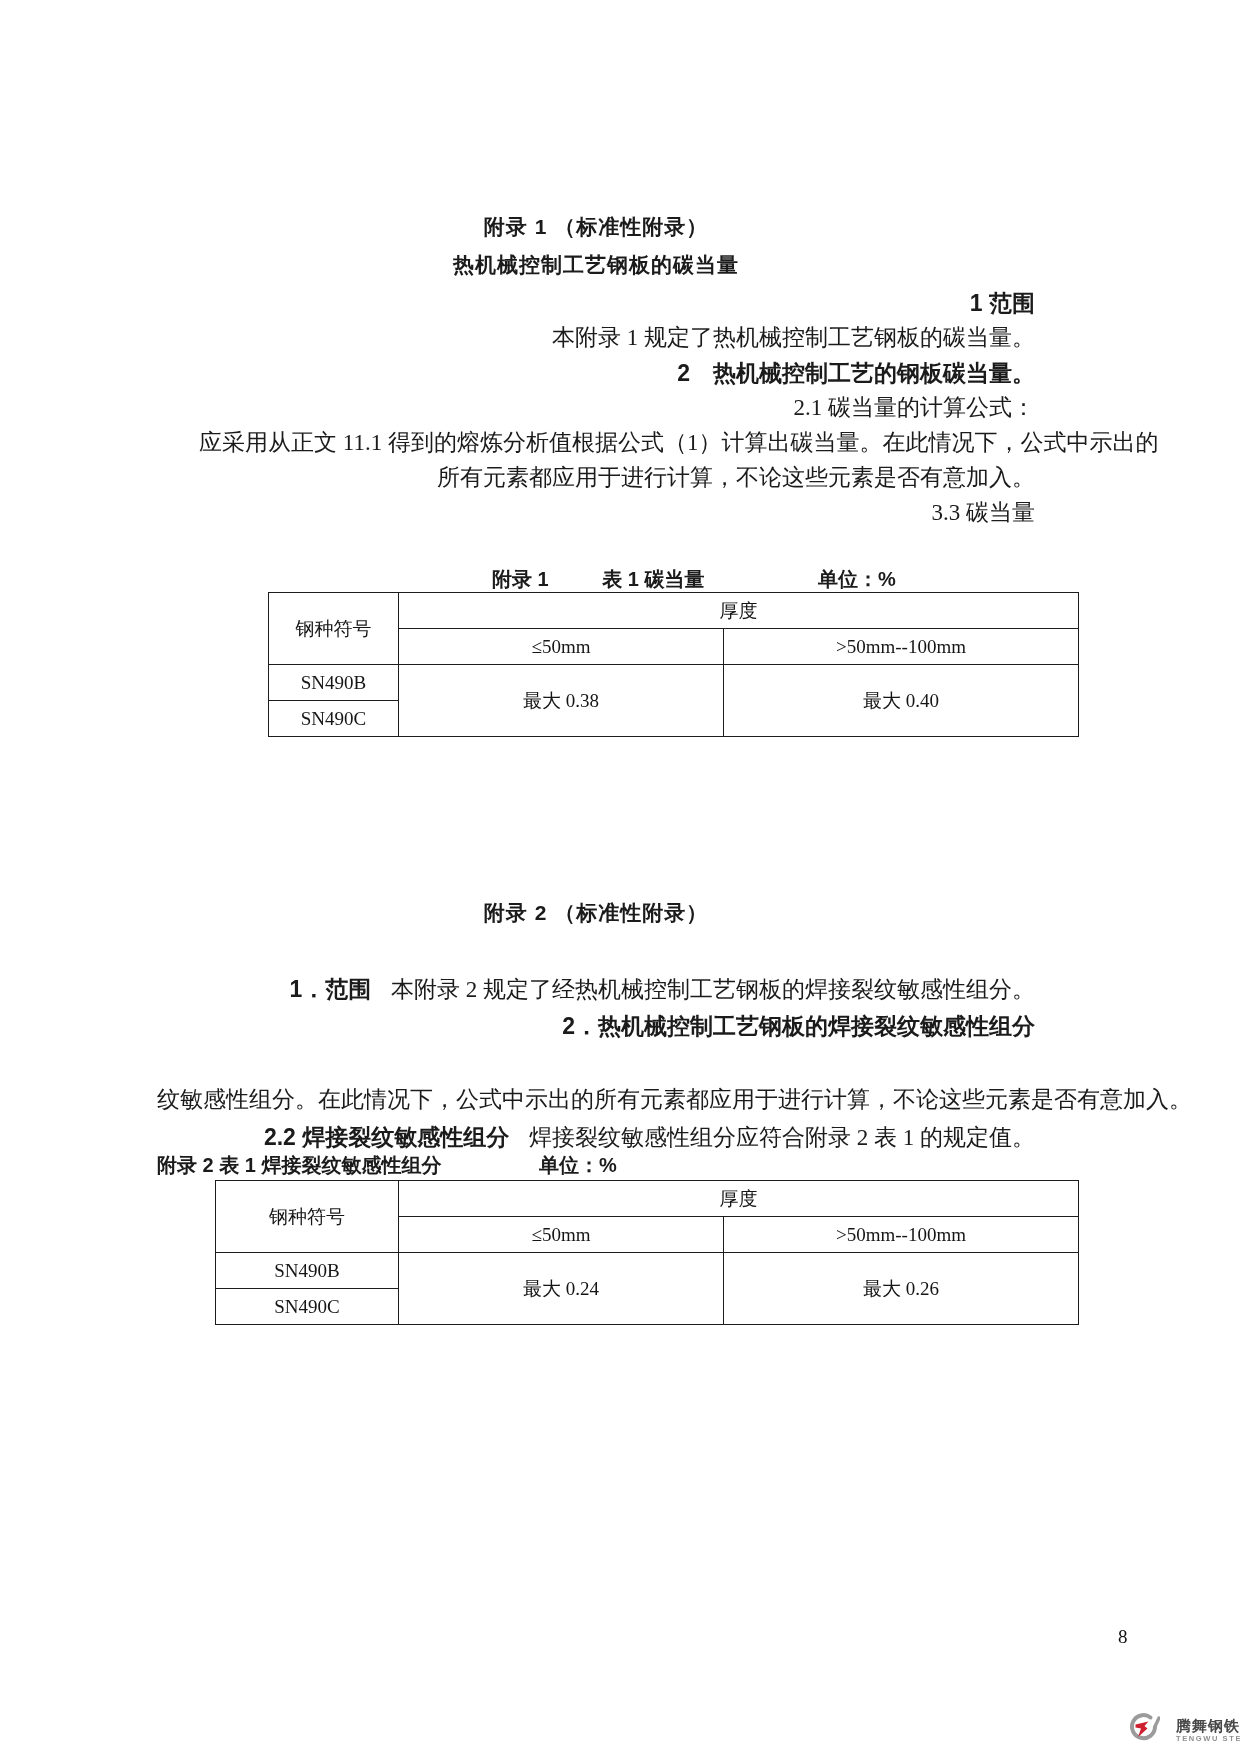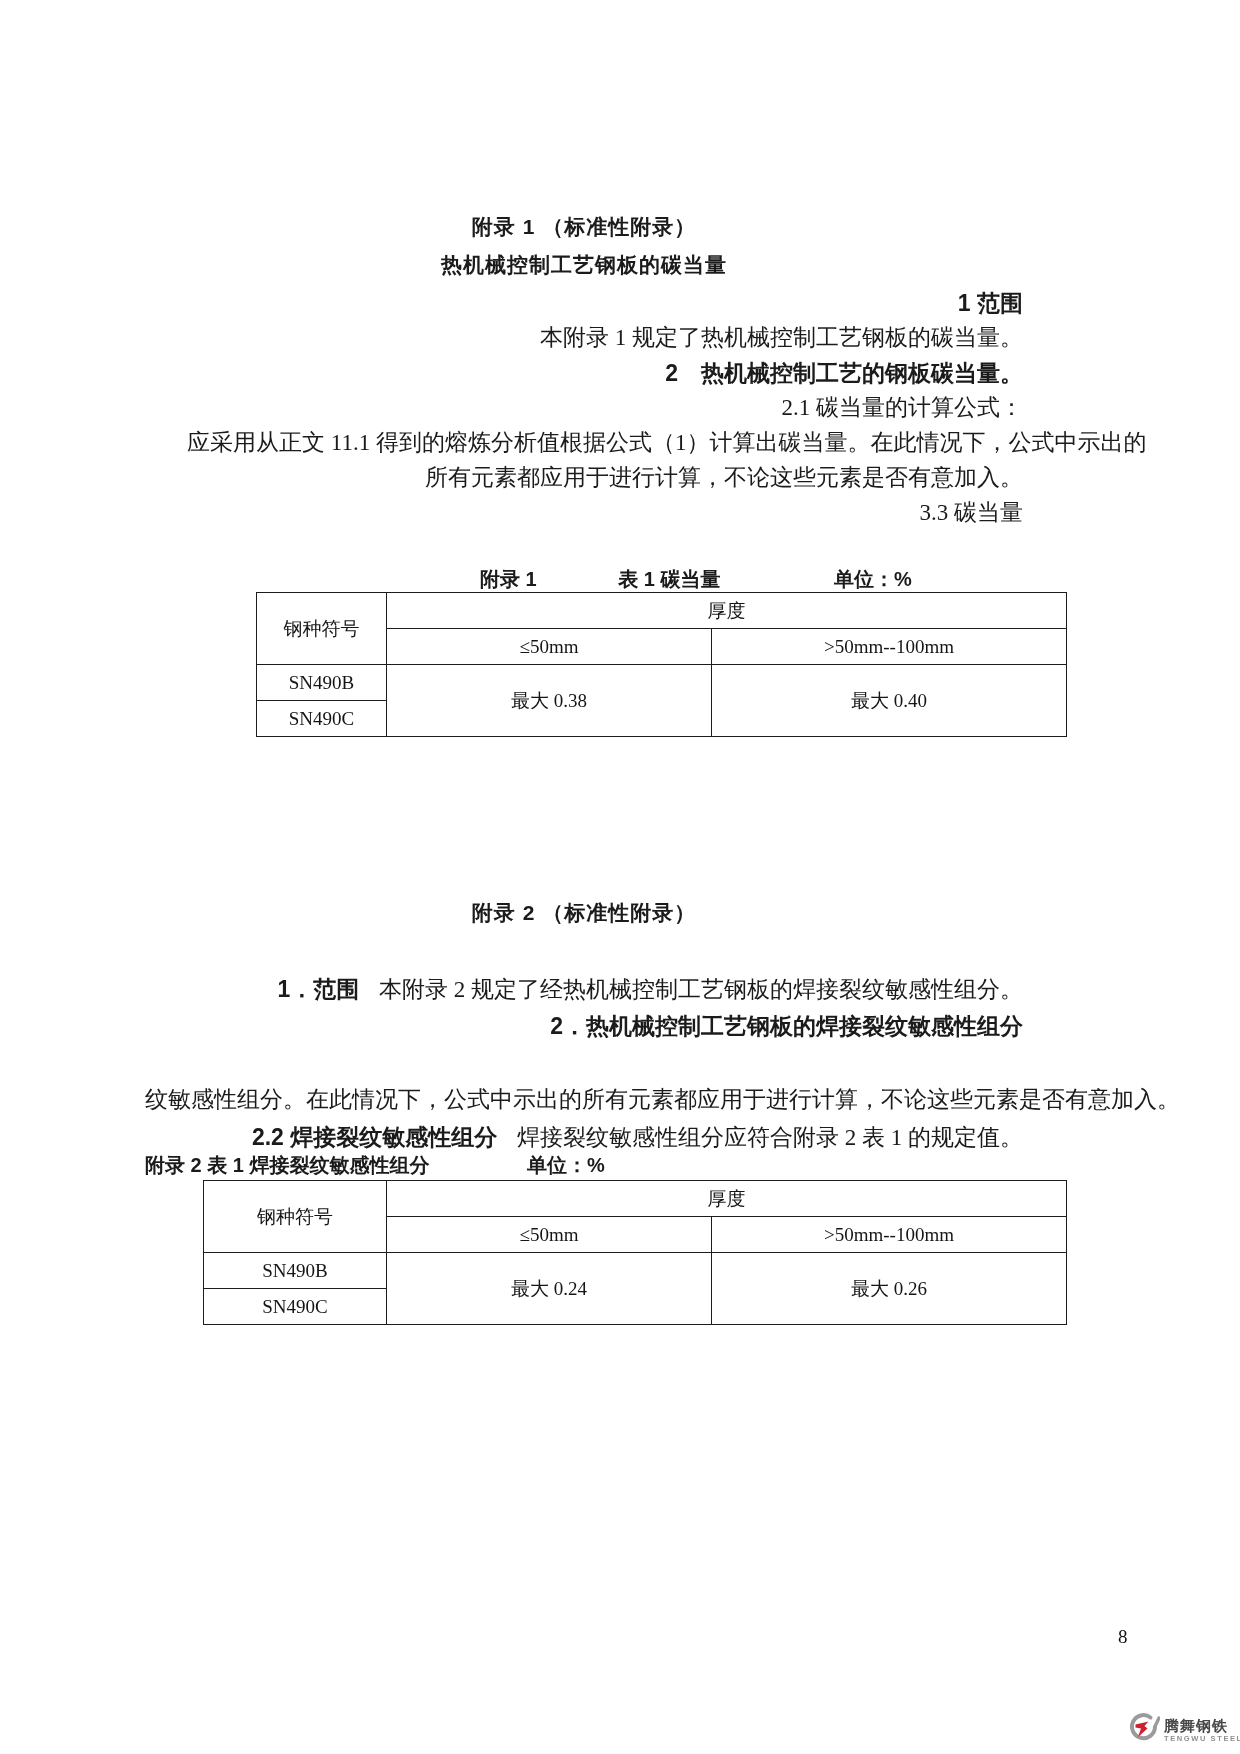--- a/index.html
+++ b/index.html
@@ -2,21 +2,21 @@
 <html><head>
 <meta charset="utf-8">
 <style>
   * { margin:0; padding:0; box-sizing:border-box; }
   html,body { background:#e8e8e8; }
   .page {
     position:relative; width:1240px; height:1754px; margin:0 auto;
     background:#ffffff; color:#1b1b1b;
     font-family:"Liberation Serif", serif; overflow:hidden;
   }
-  .content { position:absolute; left:145px; top:0; width:878px; height:1754px;text-decoration:underline; }
+  .content { position:absolute; left:157px; top:0; width:878px; height:1754px;text-decoration:underline; }
   .ln { position:absolute; left:0; width:100%; font-size:23px; line-height:30px; white-space:nowrap;text-align:right; }
   .center { text-align:center; }
   .hei { font-family:"Liberation Sans","DejaVu Sans",sans-serif; font-weight:700; }
   .title { font-size:21px; letter-spacing:1px; }
   .indent { padding-left:42px; }
   .lbl-gap { margin-right:14px; }
 
   table.spec {
     position:absolute; border-collapse:collapse; table-layout:fixed;
     font-size:19px; color:#151515;
@@ -25,21 +25,21 @@
     border:1.5px solid #1c1c1c; text-align:center; vertical-align:middle;
     height:36px; padding:0;
   }
   .cap { position:absolute; font-size:20px; }
   .cap span { display:inline-block; }
 
   .pagenum { position:absolute; left:1118px; top:1626px; font-size:19px; font-family:"Liberation Serif", serif; color:#111; }
 
   .logo {
     position:absolute; left:1126px; top:1710px; width:106px; height:40px;
-    display:flex; align-items:center; gap:4px;
+    display:flex; align-items:center; gap:16px;
   }
   .logo-text { display:flex; flex-direction:column; line-height:1; }
   .logo-cn {
     font-family:"Liberation Sans","DejaVu Sans",sans-serif; font-weight:700;
     font-size:15px; color:#474747; letter-spacing:1px; white-space:nowrap;
   }
   .logo-en {
     font-family:"Liberation Sans","DejaVu Sans",sans-serif; font-weight:700;
     font-size:7.5px; color:#8f8f8f; letter-spacing:1.6px; margin-top:2px; white-space:nowrap;
   }
@@ -59,21 +59,21 @@
     <div class="ln hei" style="top:358px">2　热机械控制工艺的钢板碳当量。</div>
 
     <div class="ln" style="top:393px">2.1 碳当量的计算公式：</div>
     <div class="ln indent" style="top:428px">应采用从正文 11.1 得到的熔炼分析值根据公式（1）计算出碳当量。在此情况下，公式中示出的</div>
     <div class="ln" style="top:463px">所有元素都应用于进行计算，不论这些元素是否有意加入。</div>
 
     <div class="ln" style="top:498px">3.3 碳当量</div>
 
     <div class="cap hei" style="top:566px; left:0; width:878px;">
       <span style="margin-left:335px">附录 1</span>
-      <span style="margin-left:76px">表 1 碳当量</span>
+      <span style="margin-left:48px">表 1 碳当量</span>
       <span style="margin-left:108px">单位：%</span>
     </div>
 
     <table class="spec" style="top:592px; left:111px; width:810px;">
       <colgroup>
           <col style="width:130px">
           <col style="width:325px">
           <col style="width:355px">
         </colgroup>
       <tbody>

